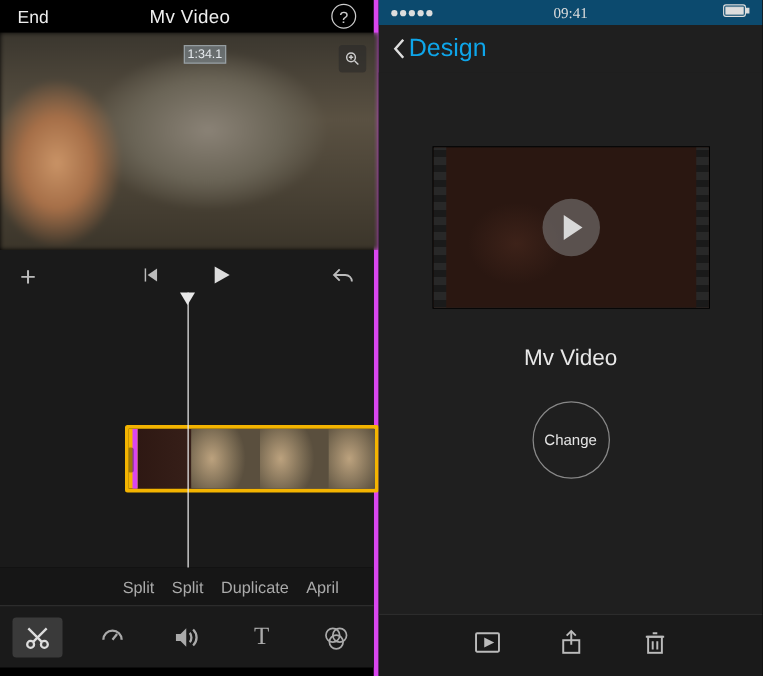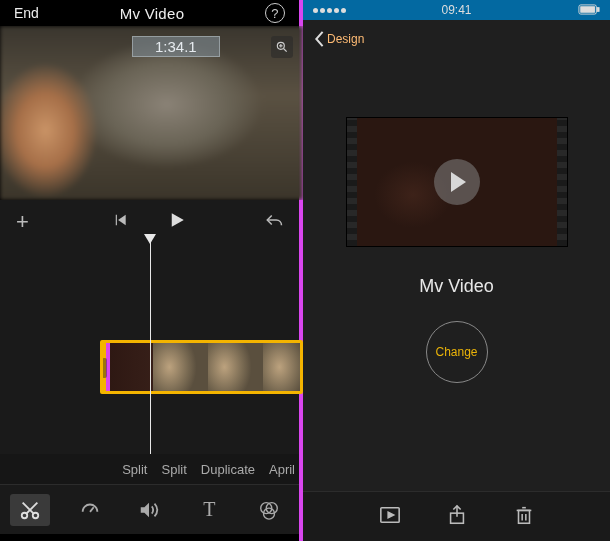--- a/index.html
+++ b/index.html
@@ -41,25 +41,25 @@
   }
   .preview-img {
     width: 100%; height: 100%;
     background:
       radial-gradient(ellipse 70px 90px at 15% 60%, #c99366 0%, #a66f48 40%, transparent 75%),
       radial-gradient(ellipse 120px 80px at 55% 45%, #8a8276 0%, #6a6456 50%, transparent 80%),
       linear-gradient(180deg, #3a362e 0%, #5a5142 40%, #3b352a 100%);
     filter: blur(2px);
   }
   .timestamp-badge {
-    position: absolute; top: 10px; left: 132px;
+    position: absolute; top: 10px; left: 147px;
     background: rgba(120,130,135,0.7);
     border: 1px solid rgba(180,190,195,0.6);
-    padding: 1px 22px;
-    font-size: 15px;
+    padding: 1px 2px;
+    font-size: 10px;
     color: #e5eaee;
   }
   .zoom-box {
     position: absolute; top: 10px; right: 10px;
     width: 22px; height: 22px;
     background: rgba(40,40,40,0.55);
     border-radius: 3px;
     display: flex; align-items: center; justify-content: center;
   }
   .zoom-box svg { width: 14px; height: 14px; }
@@ -125,21 +125,21 @@
     border-radius: 1px;
   }
   .clip .handle.left { left: -3px; }
 
   .context-row {
     height: 30px;
     display: flex;
     align-items: center;
     justify-content: flex-end;
     gap: 14px;
-    padding: 0 4px;
+    padding: 0 28px;
     background: #161616;
     font-size: 13px;
     color: #aaa;
   }
 
   .toolbar {
     height: 50px;
     display: flex;
     align-items: center;
     justify-content: space-around;
@@ -153,33 +153,34 @@
 
   
   .statusbar {
     height: 20px;
     display: flex;
     align-items: center;
     justify-content: space-between;
     padding: 0 10px;
     font-size: 11px;
     color: #ddd;
-    background: #0369a1;
+    background: #0c4a6e;
+    font-family: Liberation Serif, serif;
   }
   .signal { display: flex; gap: 2px; align-items: center; }
   .dot { width: 5px; height: 5px; border-radius: 50%; background: #ddd; }
   .clock { position: absolute; left: 50%; transform: translateX(-50%); font-size: 12px; font-weight: 500; }
 
   .r-header {
     height: 38px;
     display: flex;
     align-items: center;
     padding: 0 10px;
-    font-size: 12px;
-    color: #fdba74;
+    font-size: 20px;
+    color: #0ea5e9;
   }
   .back { display: flex; align-items: center; gap: 2px; }
   .back svg { width: 12px; height: 18px; }
 
   .detail-body {
     flex: 1;
     display: flex;
     flex-direction: column;
     align-items: center;
     padding-top: 60px;
@@ -222,21 +223,21 @@
     font-size: 10px;
     color: #888;
   }
   .change-btn {
     margin-top: 24px;
     width: 62px; height: 62px;
     border: 1px solid #888;
     border-radius: 50%;
     display: flex; align-items: center; justify-content: center;
     font-size: 12px;
-    color: #eab308;
+    color: #e5e5e5;
   }
 
   .r-tabbar {
     height: 50px;
     display: flex;
     align-items: center;
     justify-content: center;
     gap: 45px;
     background: #1a1a1a;
     border-top: 1px solid #2c2c2c;

